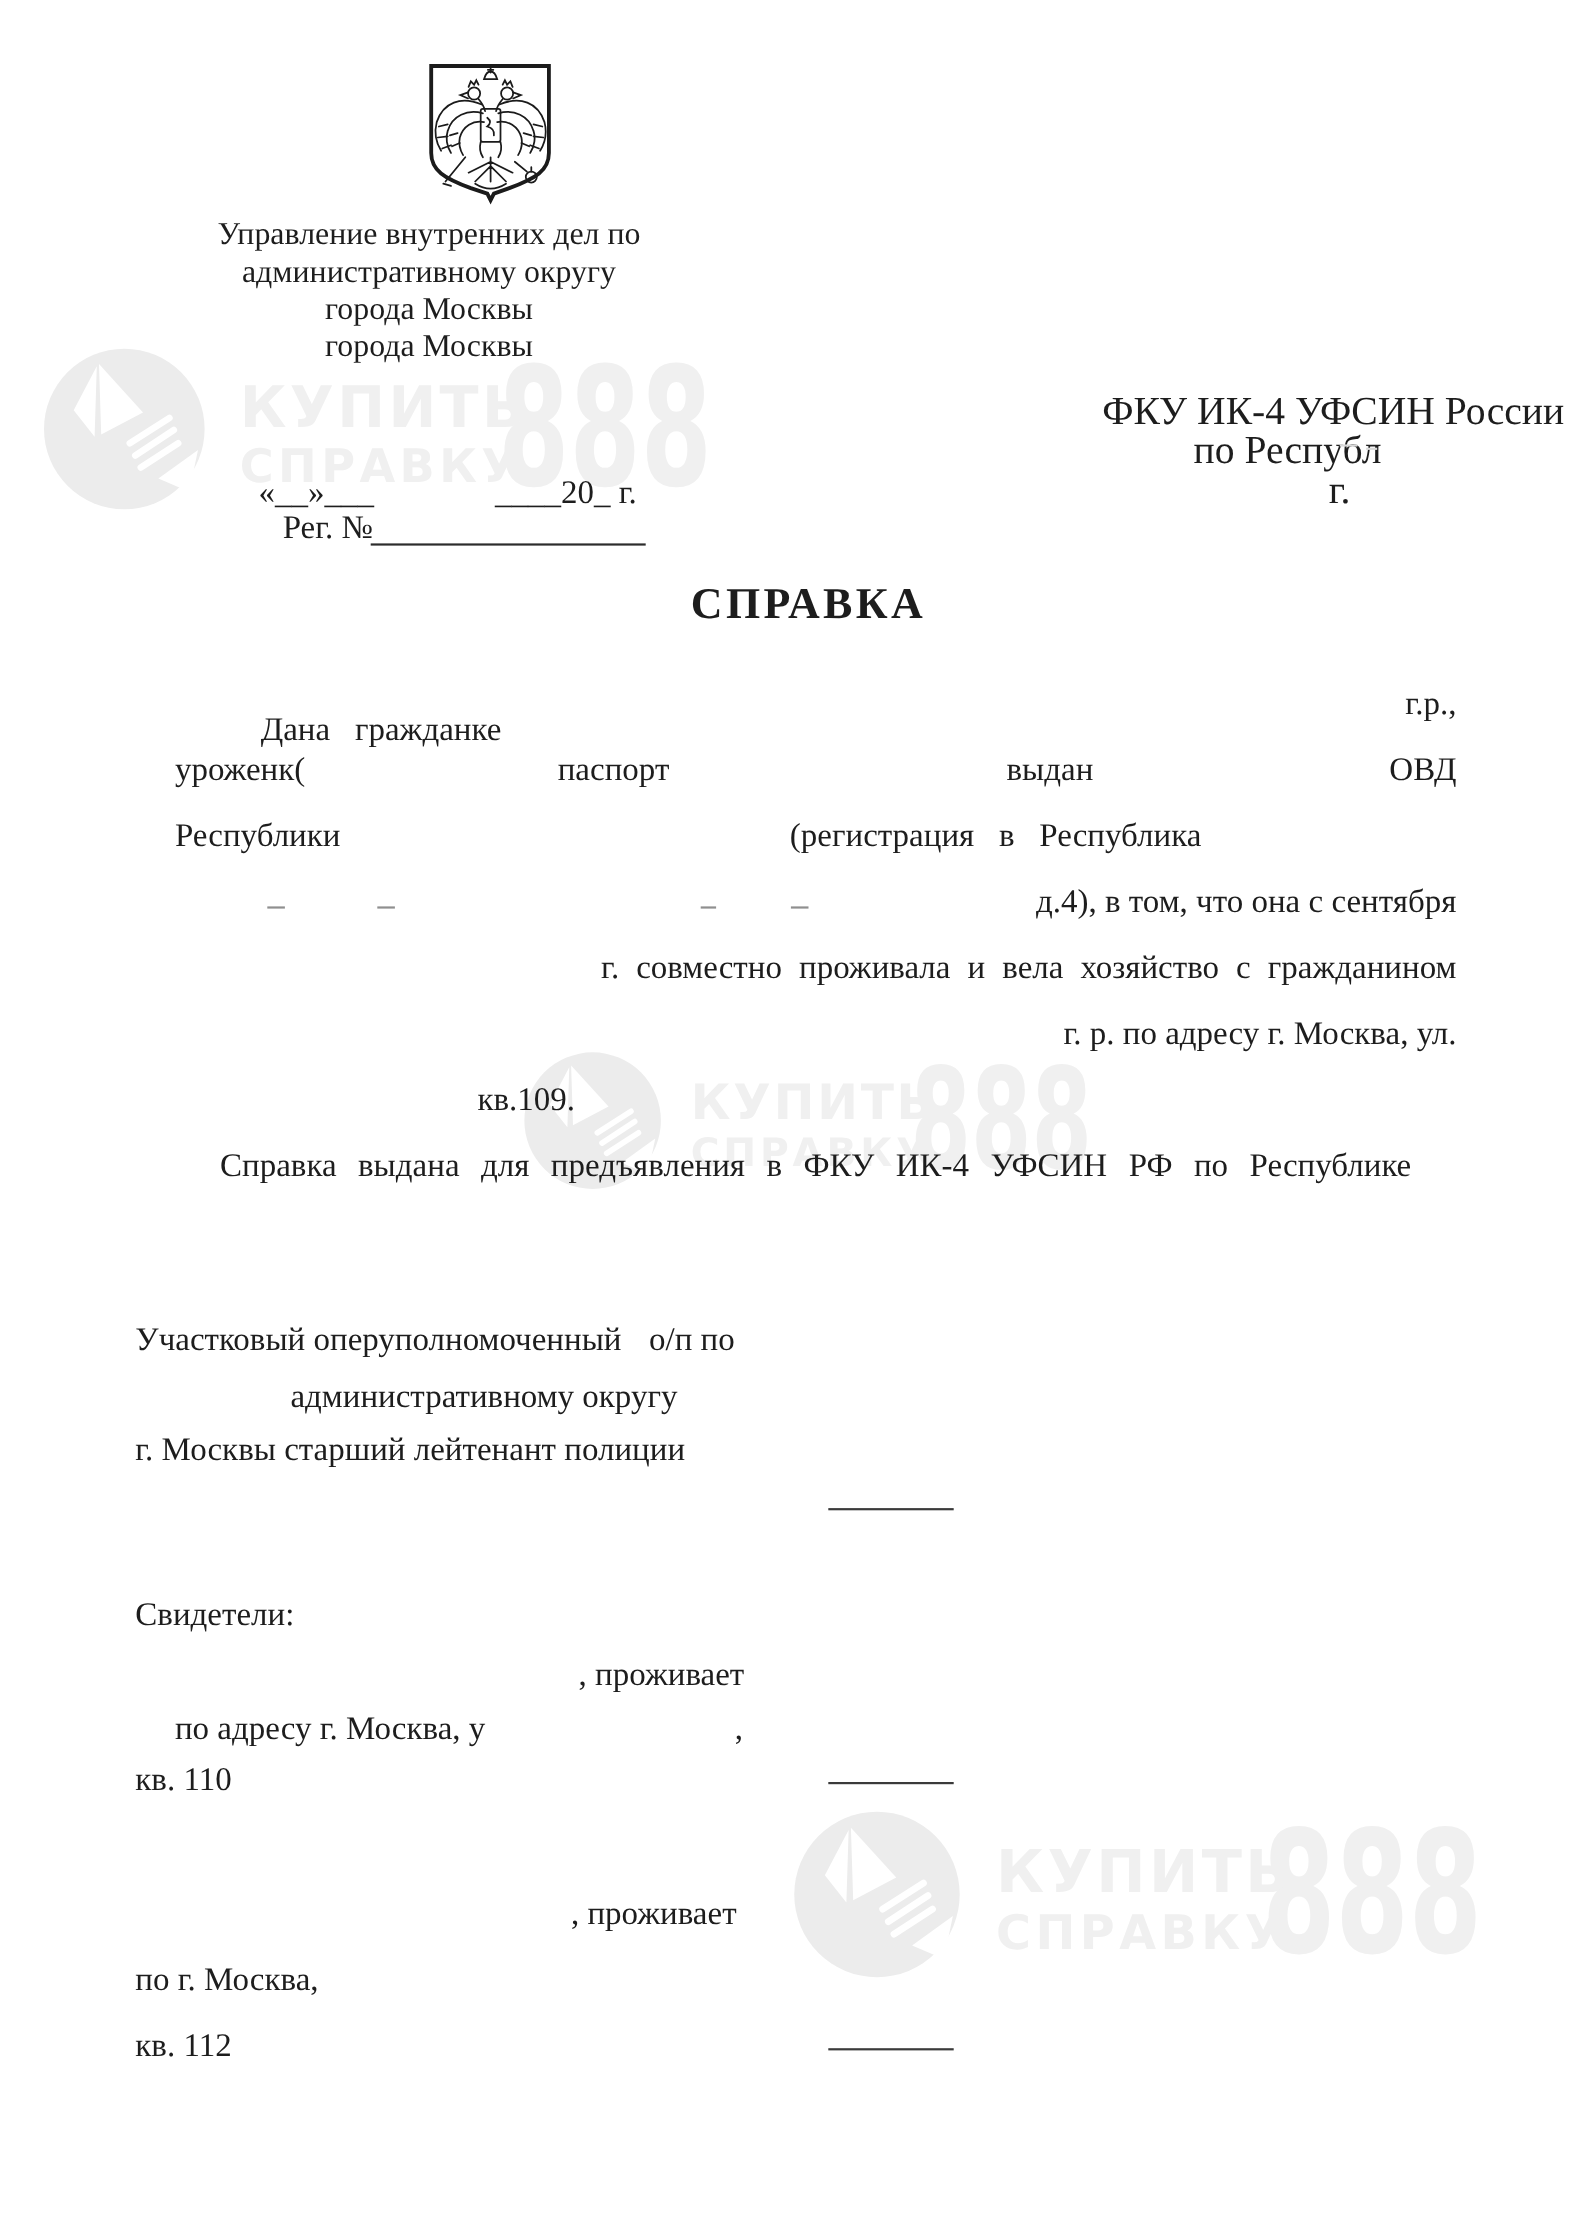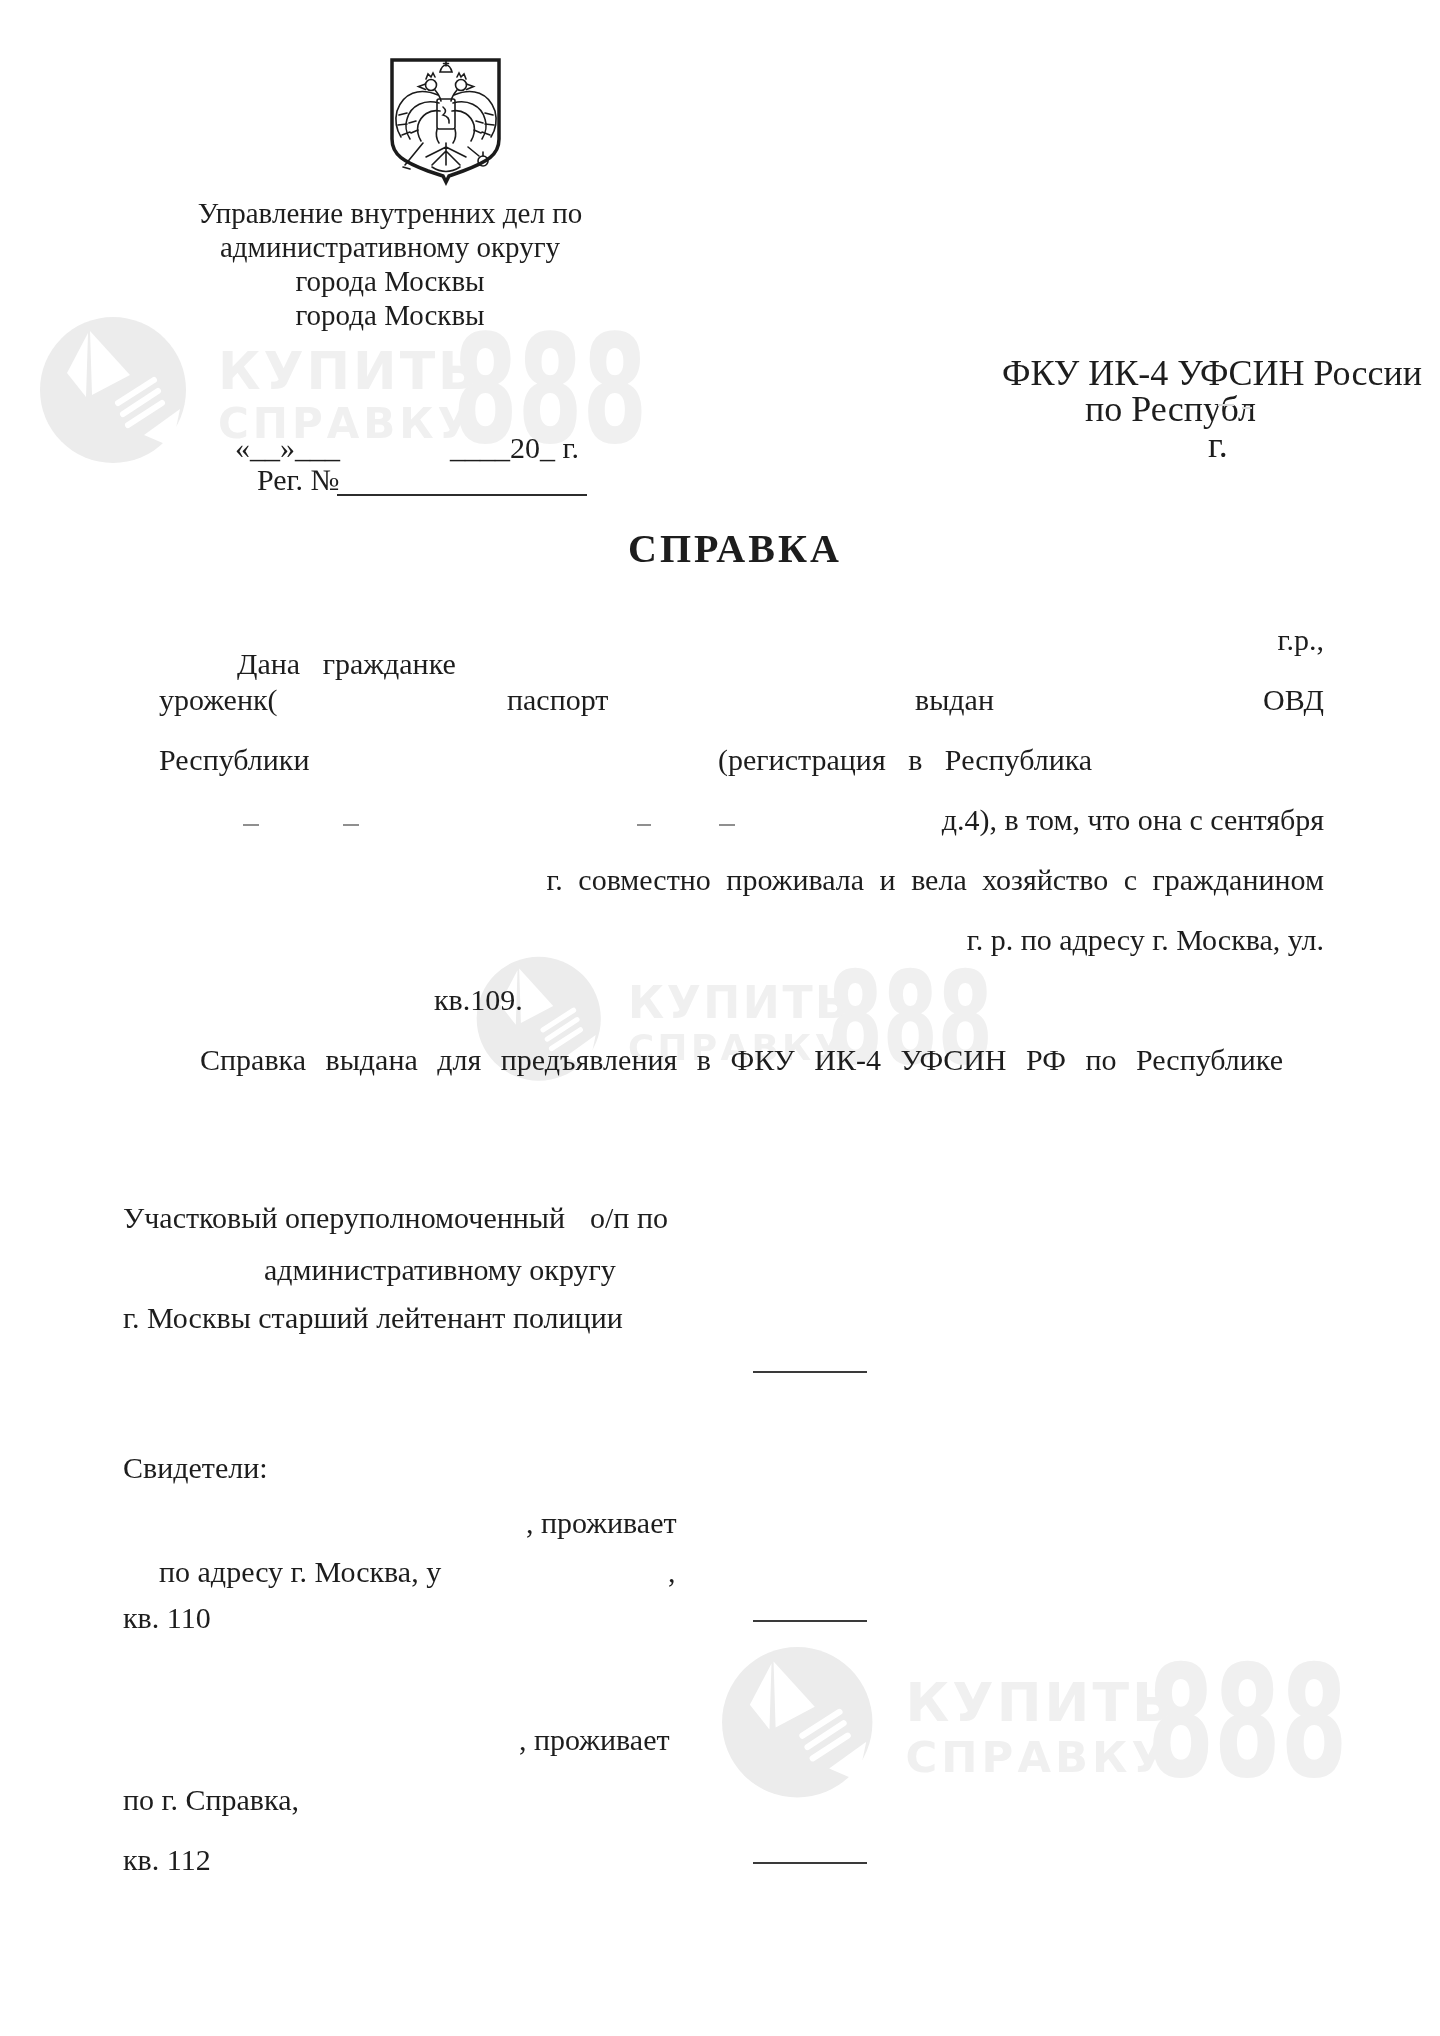--- a/index.html
+++ b/index.html
@@ -162,18 +162,18 @@
   <div>
     <div class="t" style="left:123px;top:1450px;">Свидетели:</div>
 
     <div class="t" style="left:526px;top:1505px;">, проживает</div>
     <div class="t" style="left:123px;top:1554px;margin-left:36px;">по адресу г. Москва, у</div>
     <div class="t" style="left:668px;top:1554px;">,</div>
     <div class="t" style="left:123px;top:1600px;">кв. 110</div>
     <div class="rule sig" style="left:753px;top:1620px;"></div>
 
     <div class="t" style="left:519px;top:1722px;">, проживает</div>
-    <div class="t" style="left:123px;top:1782px;">по г. Справка,</div>
+    <div class="t" style="left:123px;top:1782px;">по г. Москва,</div>
     <div class="t" style="left:123px;top:1842px;">кв. 112</div>
     <div class="rule sig" style="left:753px;top:1862px;"></div>
   </div>
 
 </div>
 
 </body></html>

